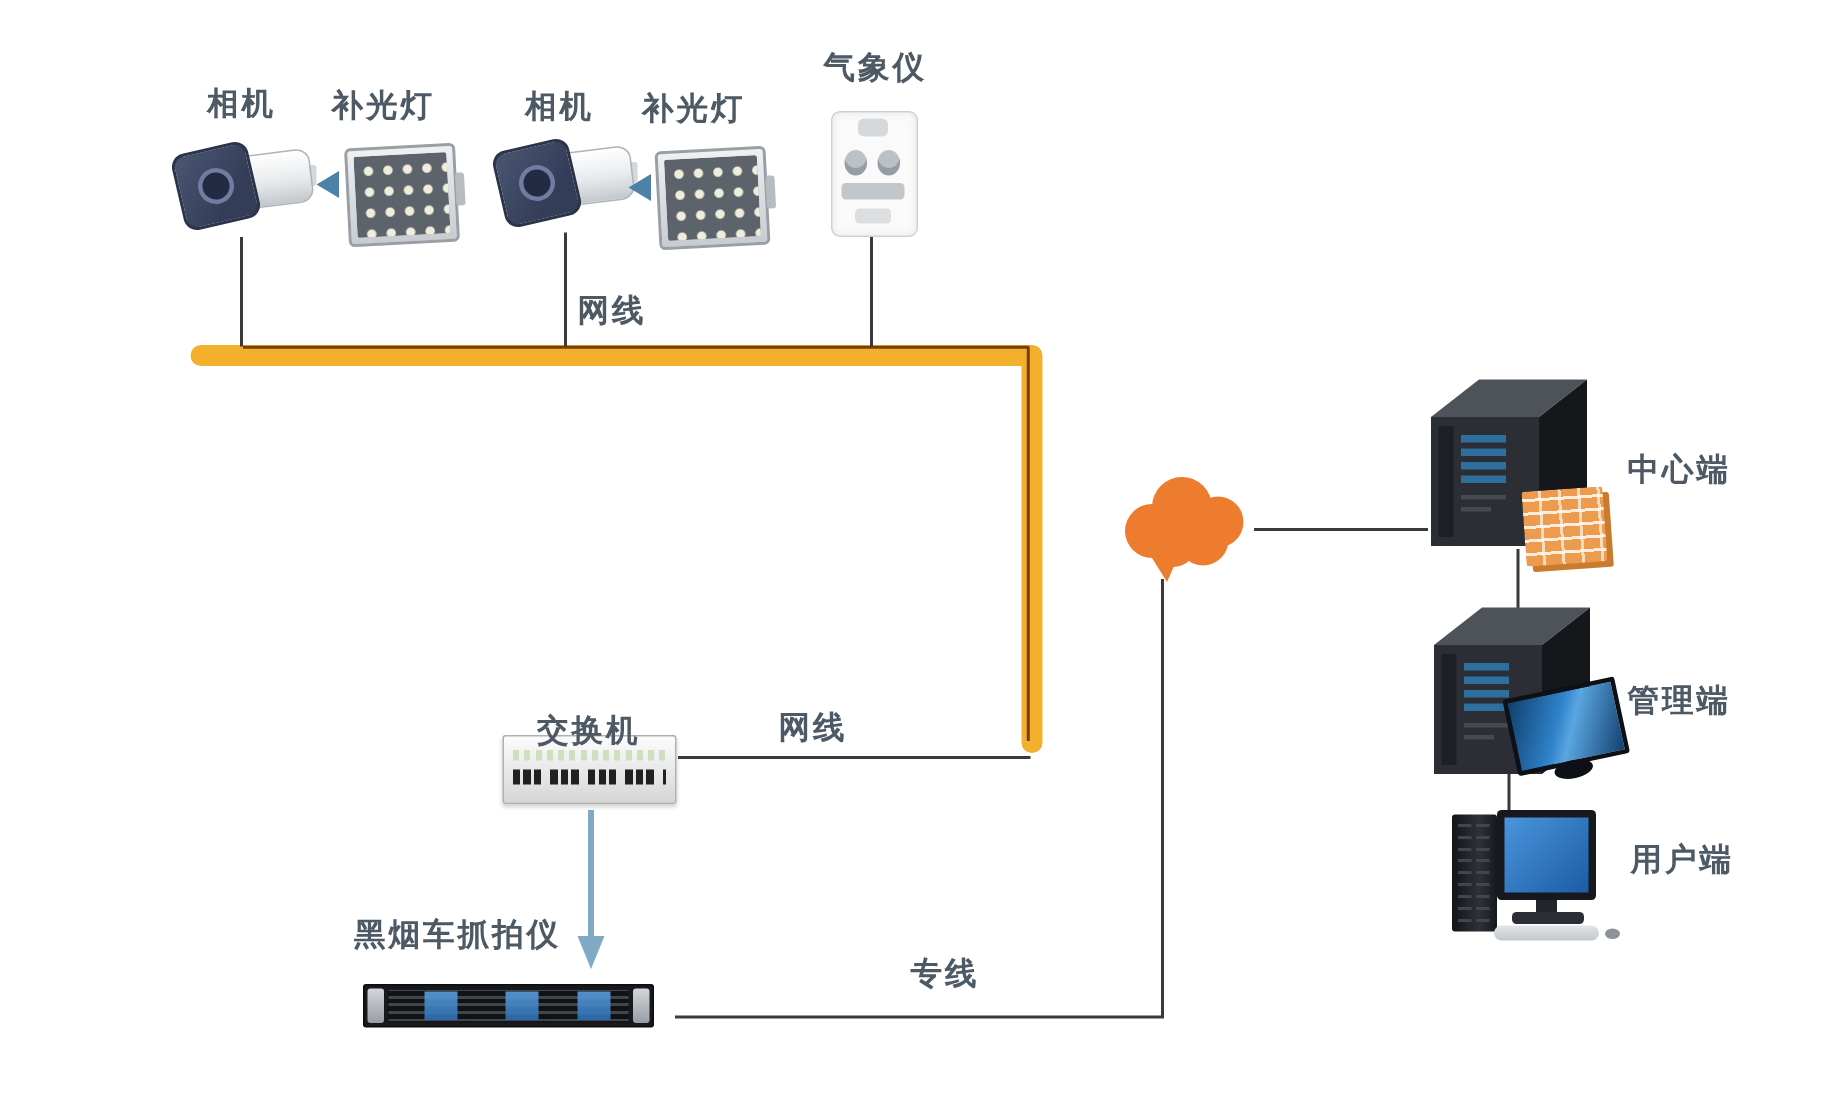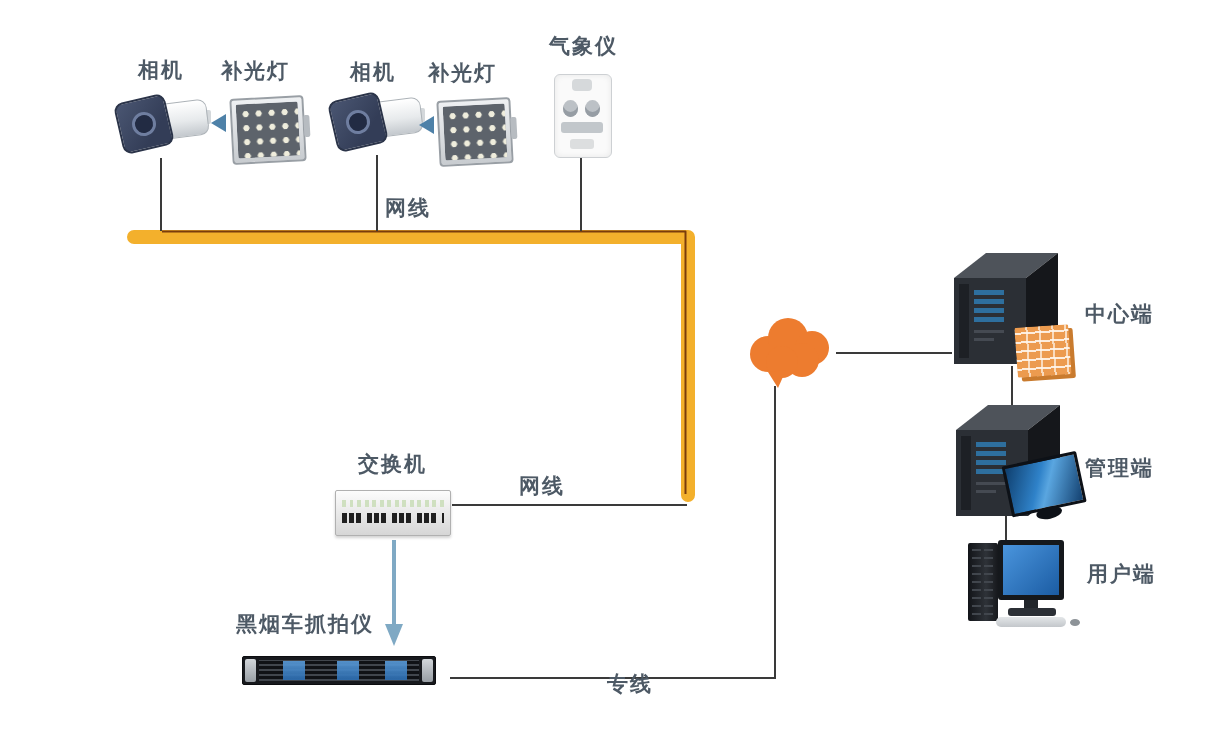--- a/index.html
+++ b/index.html
@@ -225,21 +225,21 @@
   <div class="dev pc-base" style="left:1008px;top:608px"></div>
   <div class="dev pc-kbd" style="left:996px;top:617px"></div>
   <div class="dev pc-mouse" style="left:1070px;top:619px"></div>
 
   <div class="lbl" style="left:138px;top:58px">相机</div>
   <div class="lbl" style="left:221px;top:59px">补光灯</div>
   <div class="lbl" style="left:350px;top:60px">相机</div>
   <div class="lbl" style="left:428px;top:61px">补光灯</div>
   <div class="lbl" style="left:549px;top:34px">气象仪</div>
   <div class="lbl" style="left:385px;top:196px">网线</div>
-  <div class="lbl" style="left:358px;top:452px">交换机</div>
+  <div class="lbl" style="left:358px;top:476px">交换机</div>
   <div class="lbl" style="left:519px;top:474px">网线</div>
   <div class="lbl" style="left:236px;top:612px">黑烟车抓拍仪</div>
-  <div class="lbl" style="left:607px;top:672px">专线</div>
+  <div class="lbl" style="left:607px;top:638px">专线</div>
   <div class="lbl" style="left:1085px;top:302px">中心端</div>
   <div class="lbl" style="left:1085px;top:456px">管理端</div>
   <div class="lbl" style="left:1087px;top:562px">用户端</div>
 
 </div>
 
 </body></html>

